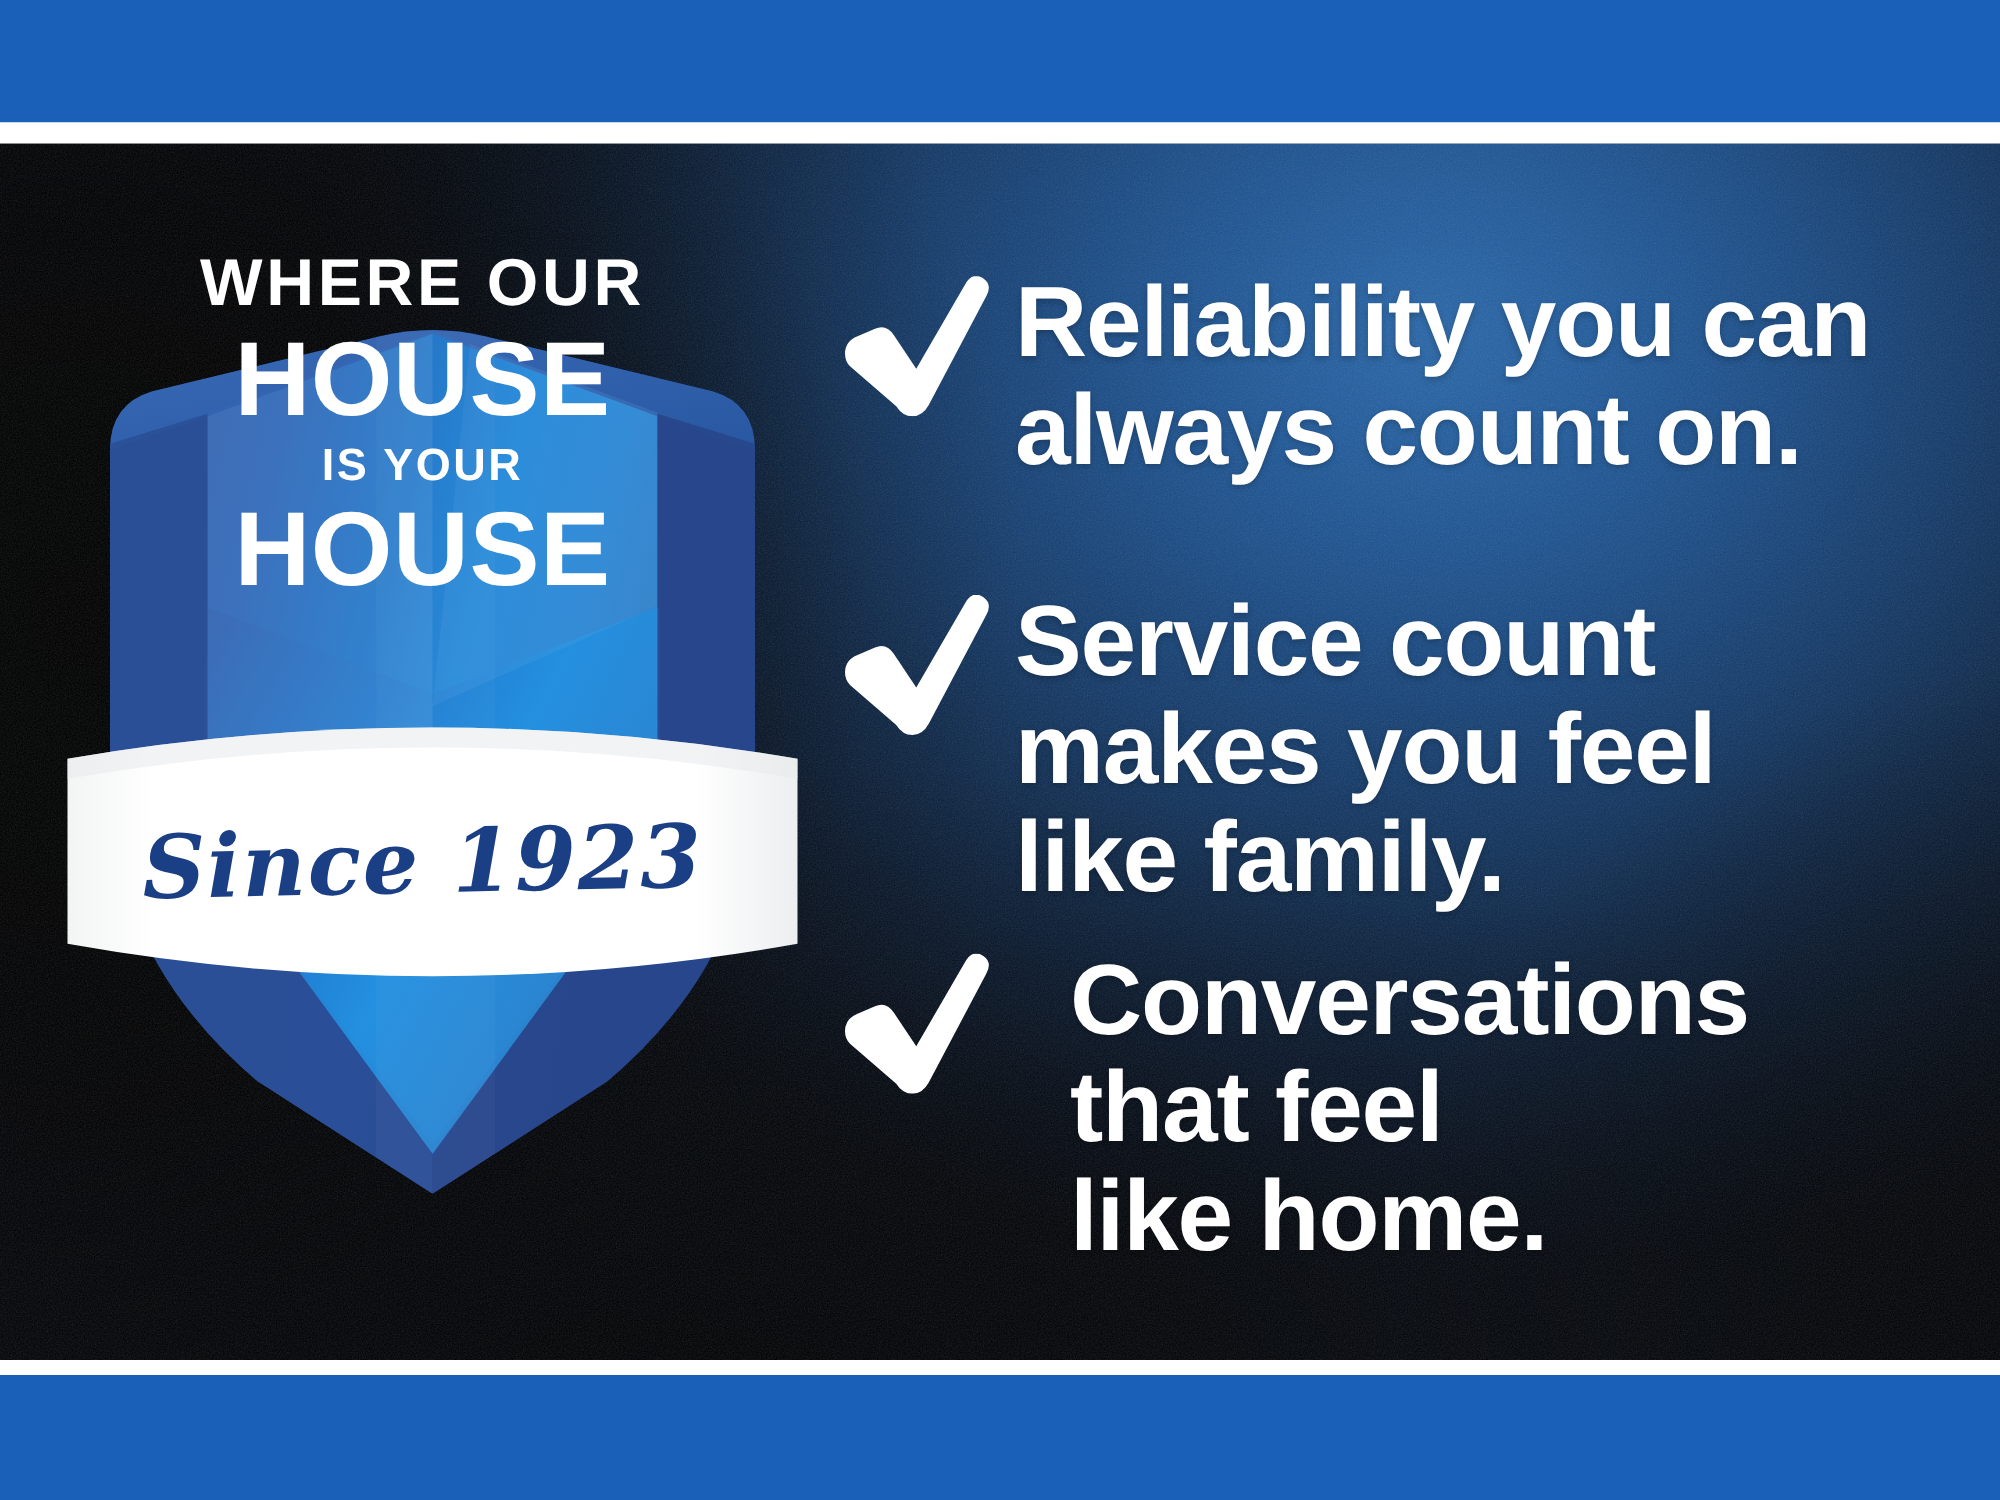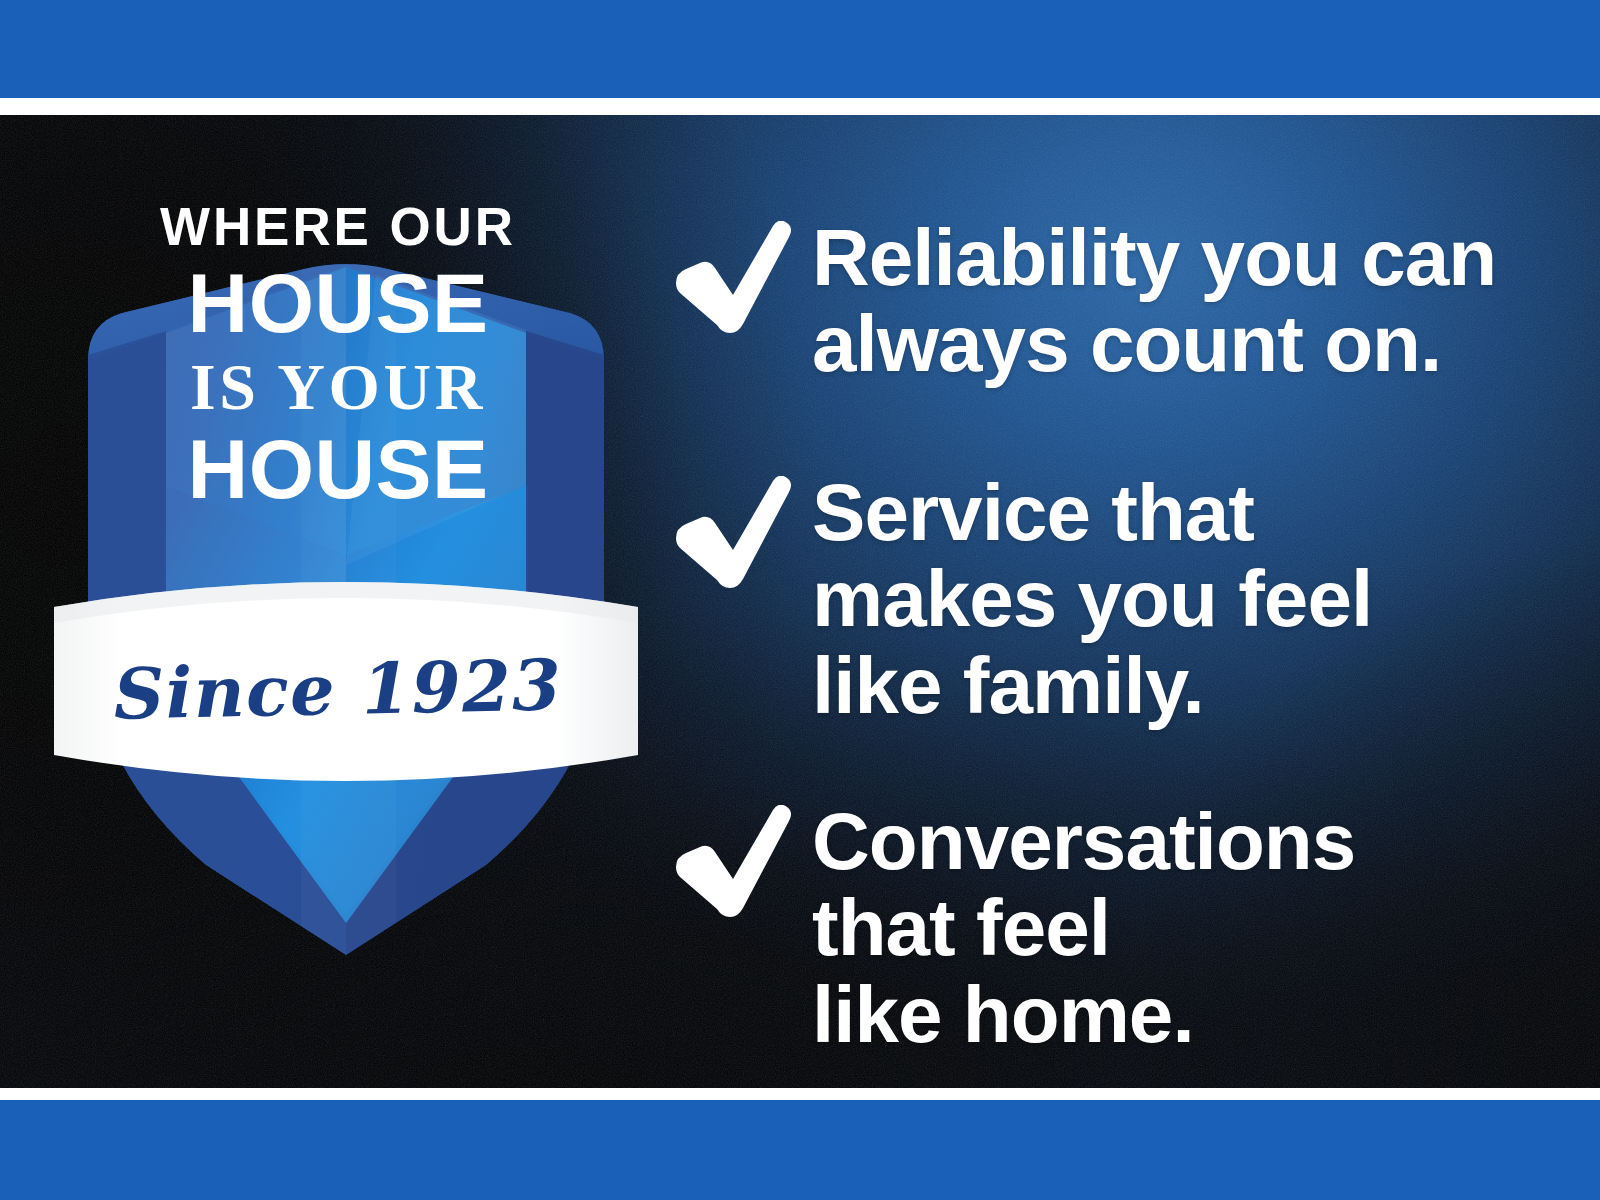--- a/index.html
+++ b/index.html
@@ -120,21 +120,21 @@
     color: #ffffff;
     font-family: "Liberation Sans", sans-serif;
     font-weight: 700;
     letter-spacing: 0.02em;
     text-transform: uppercase;
     line-height: 1;
     pointer-events: none;
   }
   .mark .l1 { font-size: 53px; letter-spacing: 0.055em; }
   .mark .l2 { font-size: 84px; margin-top: 8px; letter-spacing: 0.005em; }
-  .mark .l3 { font-size: 66px; margin-top: 9px; letter-spacing: 0.055em; font-family: Liberation Serif, serif; }
+  .mark .l3 { font-size: 36px; margin-top: 9px; letter-spacing: 0.055em; }
   .mark .l4 { font-size: 84px; margin-top: 7px; letter-spacing: 0.005em; }
 
   .since {
     position: absolute;
     left: 88px;
     top: 648px;
     width: 500px;
     text-align: center;
     color: #1b3f85;
     font-family: "DejaVu Serif", serif;
@@ -155,21 +155,21 @@
     height: 804px;
   }
   .bullet {
     position: absolute;
     display: flex;
     align-items: flex-start;
     width: 880px;
   }
   .bullet-1 { top: 100px; }
   .bullet-2 { top: 355px; }
-  .bullet-3 { top: 684px; }
+  .bullet-3 { top: 642px; gap: 44px; }
 
   .check {
     flex: 0 0 auto;
     width: 140px;
     padding-top: 6px;
   }
   .check svg { display:block; width: 122px; height: 112px; }
 
   .bullet-text {
     flex: 1 1 auto;
@@ -319,21 +319,21 @@
       <div class="bullet-text">Reliability you can
 always count on.</div>
     </div>
 
     <div class="bullet bullet-2">
       <div class="check">
         <svg viewBox="0 0 122 112" xmlns="http://www.w3.org/2000/svg">
           <path d="M4 62 Q4 52 14 48 L28 42 Q37 38 43 47 L61 74 L101 5 Q107 -4 115 2 Q122 7 117 16 L71 103 Q66 112 58 112 Q50 112 45 104 L8 72 Q4 68 4 62 Z" fill="#ffffff"></path>
         </svg>
       </div>
-      <div class="bullet-text">Service that
+      <div class="bullet-text">Service count
 makes you feel
 like family.</div>
     </div>
 
     <div class="bullet bullet-3">
       <div class="check">
         <svg viewBox="0 0 122 112" xmlns="http://www.w3.org/2000/svg">
           <path d="M4 62 Q4 52 14 48 L28 42 Q37 38 43 47 L61 74 L101 5 Q107 -4 115 2 Q122 7 117 16 L71 103 Q66 112 58 112 Q50 112 45 104 L8 72 Q4 68 4 62 Z" fill="#ffffff"></path>
         </svg>
       </div>

